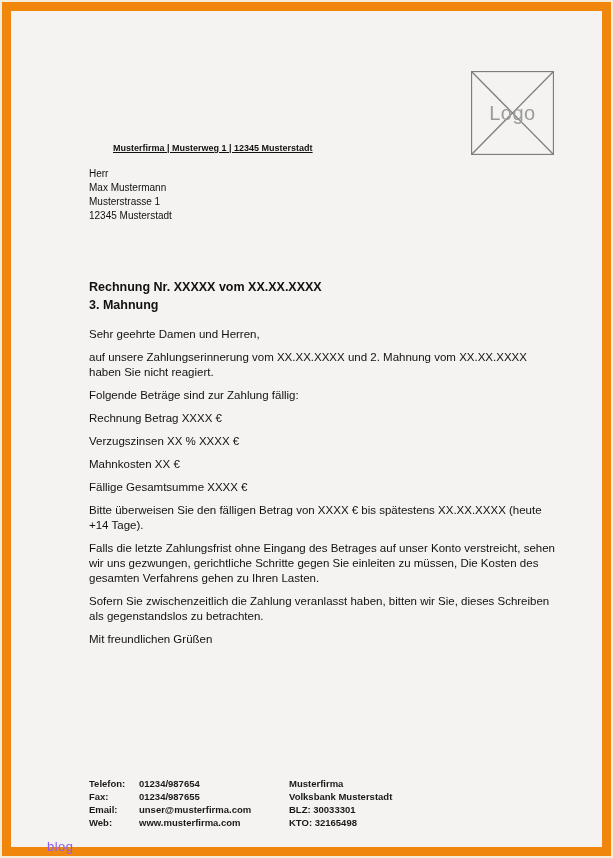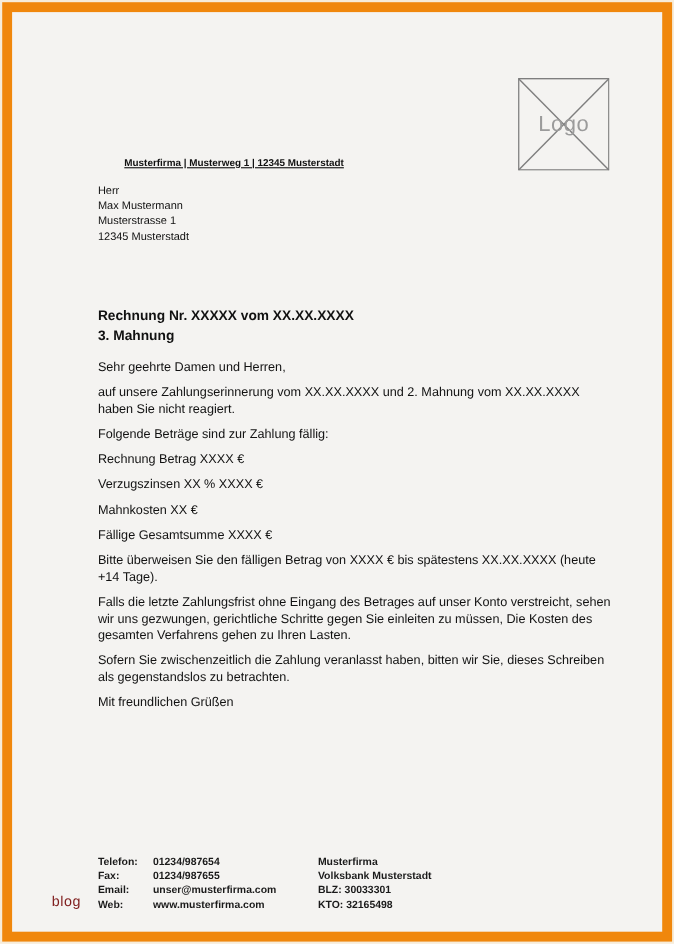--- a/index.html
+++ b/index.html
@@ -60,22 +60,22 @@
     position:absolute; left:78px; top:766px; width:460px;
     font-size:9.5px; font-weight:bold; color:#1a1a1a; line-height:13px;
   }
   .footer-cols{ display:flex; }
   .contact-col{ width:200px; }
   .contact-row{ display:flex; }
   .contact-label{ width:50px; }
   .bank-col{ margin-left:0; }
 
   .watermark{
-    position:absolute; left:36px; top:801px;
-    font-size:13px; color:#7f1d1d; letter-spacing:0.5px;
+    position:absolute; left:36px; top:828px;
+    font-size:13px; color:#8b5cf6; letter-spacing:0.5px;
   }
 </style>
 </head>
 <body>
 
 <div class="screen">
   <div class="frame">
 
     <div class="logo-box">
       <svg viewBox="0 0 83 84">

